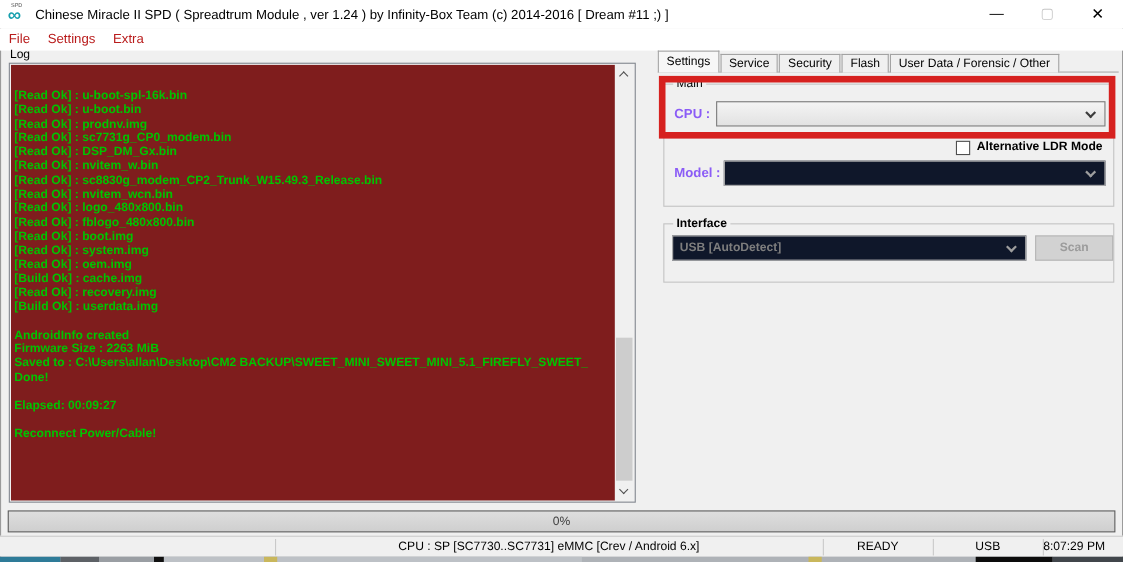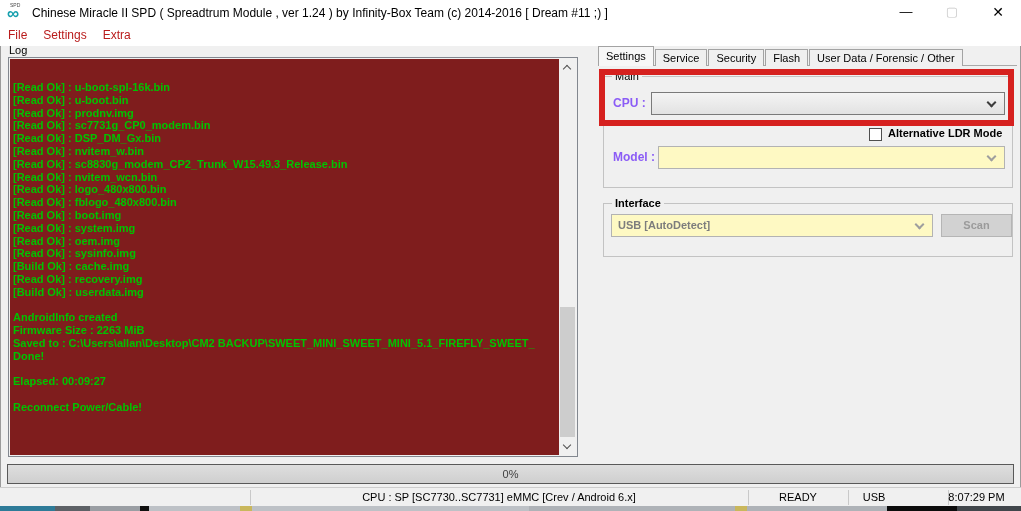--- a/index.html
+++ b/index.html
@@ -44,39 +44,39 @@
   .group-label { position:absolute; top:-7px; left:8px; background:#f0f0f0; padding:0 3px; font-size:11px; color:#000; }
   .group-label.bold { font-weight:bold; }
   .g-main { left:603px; top:76px; width:410px; height:112px; }
   .g-iface { left:603px; top:203px; width:410px; height:54px; }
   
   .field-label { position:absolute; font-size:12px; font-weight:bold; color:#8b5cf6; white-space:nowrap; }
   .cpu-label { left:613px; top:96px; }
   .model-label { left:613px; top:150px; }
   .select { position:absolute; height:23px; border:1px solid #7a7a7a; background:linear-gradient(#f4f4f4,#e2e2e2); font-size:11px; font-weight:bold; color:#000; line-height:21px; padding-left:6px; white-space:nowrap; overflow:hidden; }
   .select .chev { position:absolute; right:9px; top:6px; width:7px; height:7px; border-right:2px solid #3c3c3c; border-bottom:2px solid #3c3c3c; transform:rotate(45deg); }
-  .select.disabled { background:#fef9c3; border-color:#b3b3b3; color:#7d7d7d; }
+  .select.disabled { background:#0f172a; border-color:#b3b3b3; color:#7d7d7d; }
   .select.disabled .chev { border-color:#9e9e9e; }
   .cpu-select { left:651px; top:92px; width:354px; }
   .model-select { left:658px; top:146px; width:347px; }
   .port-select { left:611px; top:214px; width:322px; }
   .checkbox { position:absolute; left:869px; top:128px; width:13px; height:13px; background:#fff; border:1px solid #4f4f4f; }
   .chk-label { position:absolute; left:888px; top:127px; font-size:11px; font-weight:bold; color:#000; }
   .btn { position:absolute; left:941px; top:214px; width:71px; height:23px; background:#d2d2d2; border:1px solid #b5b5b5; font-size:11px; font-weight:bold; color:#9b9b9b; text-align:center; line-height:21px; }
   
   .annot { position:absolute; left:599px; top:69px; width:415px; height:57px; border:6px solid #d6211f; z-index:5; pointer-events:none; }
   
   .progress { position:absolute; left:7px; top:464px; width:1007px; height:20px; border:1px solid #595959; background:linear-gradient(#dedede,#cfcfcf); text-align:center; font-size:11px; color:#3f3f3f; line-height:18px; }
   
   .statusbar { position:absolute; left:0; top:487px; width:1021px; height:19px; background:#f0f0f0; border-top:1px solid #cdcdcd; }
   .st-sep { position:absolute; top:2px; width:1px; height:15px; background:#c9c9c9; }
   .st-item { position:absolute; top:0; height:19px; line-height:18px; font-size:11px; color:#000; text-align:center; white-space:nowrap; }
   .st-cpu { left:250px; width:498px; }
   .st-ready { left:748px; width:100px; }
-  .st-usb { left:824px; width:100px; }
+  .st-usb { left:848px; width:100px; }
   .st-time { left:948px; width:57px; }
   
   .taskbar { position:absolute; left:0; top:506px; width:1021px; height:5px; background:#aeb2b7; overflow:hidden; }
   .tb-seg { position:absolute; top:0; height:5px; }
 </style>
 </head>
 <body>
 
 <div class="app">
 
@@ -108,21 +108,20 @@
       <div class="log-line">[Read Ok] : sc7731g_CP0_modem.bin</div>
       <div class="log-line">[Read Ok] : DSP_DM_Gx.bin</div>
       <div class="log-line">[Read Ok] : nvitem_w.bin</div>
       <div class="log-line">[Read Ok] : sc8830g_modem_CP2_Trunk_W15.49.3_Release.bin</div>
       <div class="log-line">[Read Ok] : nvitem_wcn.bin</div>
       <div class="log-line">[Read Ok] : logo_480x800.bin</div>
       <div class="log-line">[Read Ok] : fblogo_480x800.bin</div>
       <div class="log-line">[Read Ok] : boot.img</div>
       <div class="log-line">[Read Ok] : system.img</div>
       <div class="log-line">[Read Ok] : oem.img</div>
-      <div class="log-line">[Read Ok] : sysinfo.img</div>
       <div class="log-line">[Build Ok] : cache.img</div>
       <div class="log-line">[Read Ok] : recovery.img</div>
       <div class="log-line">[Build Ok] : userdata.img</div>
       <div class="log-line"></div>
       <div class="log-line">AndroidInfo created</div>
       <div class="log-line">Firmware Size : 2263 MiB</div>
       <div class="log-line">Saved to : C:\Users\allan\Desktop\CM2 BACKUP\SWEET_MINI_SWEET_MINI_5.1_FIREFLY_SWEET_</div>
       <div class="log-line">Done!</div>
       <div class="log-line"></div>
       <div class="log-line">Elapsed: 00:09:27</div>

